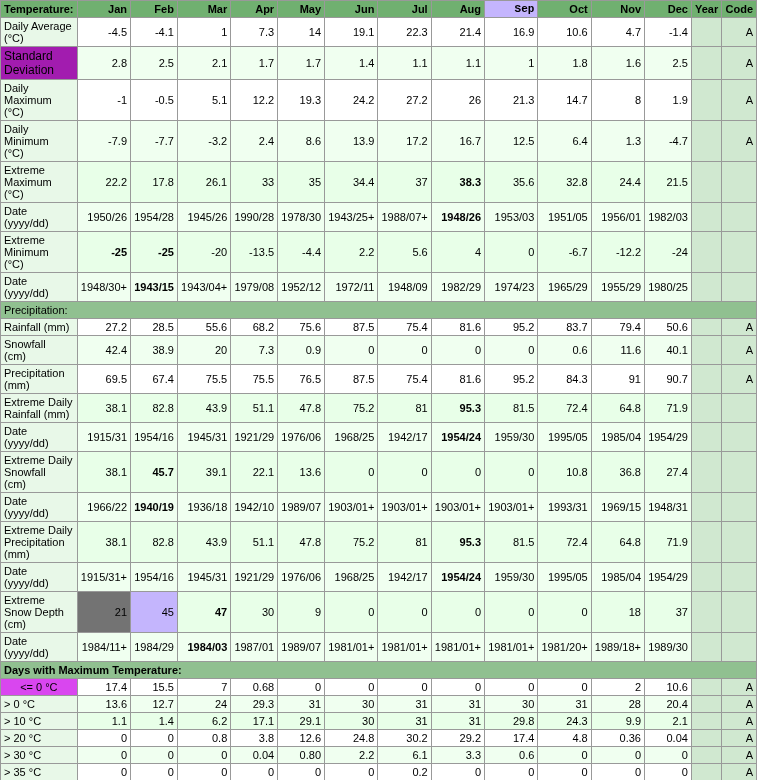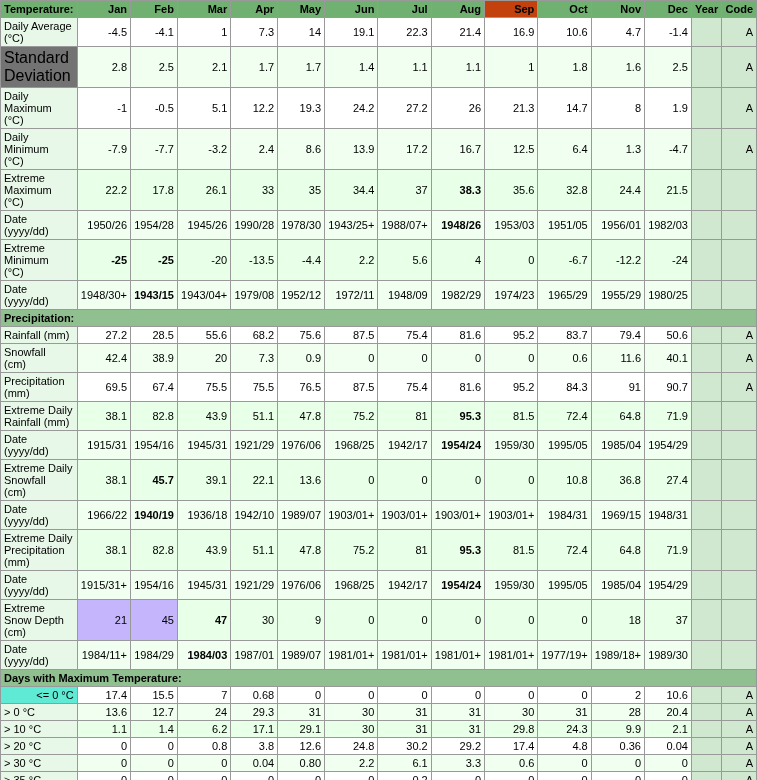--- a/index.html
+++ b/index.html
@@ -21,21 +21,21 @@
     <tr class="header-row">
       <th style="text-align:left; background:#70b070;">Temperature:</th>
       <th style="background:#70b070;">Jan</th>
       <th style="background:#70b070;">Feb</th>
       <th style="background:#70b070;">Mar</th>
       <th style="background:#70b070;">Apr</th>
       <th style="background:#70b070;">May</th>
       <th style="background:#70b070;">Jun</th>
       <th style="background:#70b070;">Jul</th>
       <th style="background:#70b070;">Aug</th>
-      <th style="background:#c2410c;">Sep</th>
+      <th style="background:#c4b5fd;font-family:Liberation Mono, monospace;">Sep</th>
       <th style="background:#70b070;">Oct</th>
       <th style="background:#70b070;">Nov</th>
       <th style="background:#70b070;">Dec</th>
       <th style="background:#70b070;">Year</th>
       <th style="background:#70b070;">Code</th>
     </tr>
   </thead>
   <tbody id="table-body">
   <tr>
         <td class="row-label" style="background: rgb(232, 248, 232); text-align: left; white-space: pre-line; font-size: 11px;">Daily Average
@@ -49,21 +49,21 @@
         <td style="background: rgb(255, 255, 255);">22.3</td>
         <td style="background: rgb(255, 255, 255);">21.4</td>
         <td style="background: rgb(255, 255, 255);">16.9</td>
         <td style="background: rgb(255, 255, 255);">10.6</td>
         <td style="background: rgb(255, 255, 255);">4.7</td>
         <td style="background: rgb(255, 255, 255);">-1.4</td>
         <td style="background: rgb(208, 232, 208);"></td>
         <td style="background: rgb(208, 232, 208);">A</td>
       </tr>
       <tr>
-        <td class="row-label" style="background: #737373; text-align: left; white-space: pre-line; font-size: 16px;">Standard
+        <td class="row-label" style="background: #a21caf; text-align: left; white-space: pre-line; font-size: 12px;">Standard
 Deviation</td>
         <td style="background: rgb(240, 255, 240);">2.8</td>
         <td style="background: rgb(240, 255, 240);">2.5</td>
         <td style="background: rgb(240, 255, 240);">2.1</td>
         <td style="background: rgb(240, 255, 240);">1.7</td>
         <td style="background: rgb(240, 255, 240);">1.7</td>
         <td style="background: rgb(240, 255, 240);">1.4</td>
         <td style="background: rgb(240, 255, 240);">1.1</td>
         <td style="background: rgb(240, 255, 240);">1.1</td>
         <td style="background: rgb(240, 255, 240);">1</td>
@@ -179,21 +179,21 @@
         <td style="background: rgb(240, 255, 240);">1948/09</td>
         <td style="background: rgb(240, 255, 240);">1982/29</td>
         <td style="background: rgb(240, 255, 240);">1974/23</td>
         <td style="background: rgb(240, 255, 240);">1965/29</td>
         <td style="background: rgb(240, 255, 240);">1955/29</td>
         <td style="background: rgb(240, 255, 240);">1980/25</td>
         <td style="background: rgb(208, 232, 208);"></td>
         <td style="background: rgb(208, 232, 208);"></td>
       </tr>
       <tr>
-        <td colspan="15" class="section-label" style="background: rgb(144, 192, 144); font-weight: bold; text-align: left; margin-left: 43px;">Precipitation:</td>
+        <td colspan="15" class="section-label" style="background: rgb(144, 192, 144); font-weight: normal; text-align: left; margin-left: 43px;">Precipitation:</td>
       </tr>
       <tr>
         <td class="row-label" style="background: rgb(232, 248, 232); text-align: left; white-space: pre-line; font-size: 11px;">Rainfall (mm)</td>
         <td style="background: rgb(255, 255, 255);">27.2</td>
         <td style="background: rgb(255, 255, 255);">28.5</td>
         <td style="background: rgb(255, 255, 255);">55.6</td>
         <td style="background: rgb(255, 255, 255);">68.2</td>
         <td style="background: rgb(255, 255, 255);">75.6</td>
         <td style="background: rgb(255, 255, 255);">87.5</td>
         <td style="background: rgb(255, 255, 255);">75.4</td>
@@ -301,21 +301,21 @@
 (yyyy/dd)</td>
         <td style="background: rgb(240, 255, 240);">1966/22</td>
         <td style="background: rgb(240, 255, 240); font-weight: bold;">1940/19</td>
         <td style="background: rgb(240, 255, 240);">1936/18</td>
         <td style="background: rgb(240, 255, 240);">1942/10</td>
         <td style="background: rgb(240, 255, 240);">1989/07</td>
         <td style="background: rgb(240, 255, 240);">1903/01+</td>
         <td style="background: rgb(240, 255, 240);">1903/01+</td>
         <td style="background: rgb(240, 255, 240);">1903/01+</td>
         <td style="background: rgb(240, 255, 240);">1903/01+</td>
-        <td style="background: rgb(240, 255, 240);">1984/31</td>
+        <td style="background: rgb(240, 255, 240);">1993/31</td>
         <td style="background: rgb(240, 255, 240);">1969/15</td>
         <td style="background: rgb(240, 255, 240);">1948/31</td>
         <td style="background: rgb(208, 232, 208);"></td>
         <td style="background: rgb(208, 232, 208);"></td>
       </tr>
       <tr>
         <td class="row-label" style="background: rgb(232, 248, 232); text-align: left; white-space: pre-line; font-size: 11px;">Extreme Daily
 Precipitation
 (mm)</td>
         <td style="background: rgb(232, 255, 232);">38.1</td>
@@ -348,21 +348,21 @@
         <td style="background: rgb(240, 255, 240);">1995/05</td>
         <td style="background: rgb(240, 255, 240);">1985/04</td>
         <td style="background: rgb(240, 255, 240);">1954/29</td>
         <td style="background: rgb(208, 232, 208);"></td>
         <td style="background: rgb(208, 232, 208);"></td>
       </tr>
       <tr>
         <td class="row-label" style="background: rgb(232, 248, 232); text-align: left; white-space: pre-line; font-size: 11px;">Extreme
 Snow Depth
 (cm)</td>
-        <td style="background: #c4b5fd;">21</td>
+        <td style="background: #737373;">21</td>
         <td style="background: #c4b5fd;">45</td>
         <td style="background: rgb(232, 255, 232); font-weight: bold;">47</td>
         <td style="background: rgb(232, 255, 232);">30</td>
         <td style="background: rgb(232, 255, 232);">9</td>
         <td style="background: rgb(232, 255, 232);">0</td>
         <td style="background: rgb(232, 255, 232);">0</td>
         <td style="background: rgb(232, 255, 232);">0</td>
         <td style="background: rgb(232, 255, 232);">0</td>
         <td style="background: rgb(232, 255, 232);">0</td>
         <td style="background: rgb(232, 255, 232);">18</td>
@@ -375,31 +375,31 @@
 (yyyy/dd)</td>
         <td style="background: rgb(240, 255, 240);">1984/11+</td>
         <td style="background: rgb(240, 255, 240);">1984/29</td>
         <td style="background: rgb(240, 255, 240); font-weight: bold;">1984/03</td>
         <td style="background: rgb(240, 255, 240);">1987/01</td>
         <td style="background: rgb(240, 255, 240);">1989/07</td>
         <td style="background: rgb(240, 255, 240);">1981/01+</td>
         <td style="background: rgb(240, 255, 240);">1981/01+</td>
         <td style="background: rgb(240, 255, 240);">1981/01+</td>
         <td style="background: rgb(240, 255, 240);">1981/01+</td>
-        <td style="background: rgb(240, 255, 240);">1977/19+</td>
+        <td style="background: rgb(240, 255, 240);">1981/20+</td>
         <td style="background: rgb(240, 255, 240);">1989/18+</td>
         <td style="background: rgb(240, 255, 240);">1989/30</td>
         <td style="background: rgb(208, 232, 208);"></td>
         <td style="background: rgb(208, 232, 208);"></td>
       </tr>
       <tr>
         <td colspan="15" class="section-label" style="background: rgb(144, 192, 144); font-weight: bold; text-align: left;">Days with Maximum Temperature:</td>
       </tr>
       <tr>
-        <td class="row-label" style="background: #5eead4; text-align: right; white-space: pre-line; font-size: 11px;">&lt;= 0 °C</td>
+        <td class="row-label" style="background: #d946ef; text-align: center; white-space: pre-line; font-size: 11px;">&lt;= 0 °C</td>
         <td style="background: rgb(255, 255, 255);">17.4</td>
         <td style="background: rgb(255, 255, 255);">15.5</td>
         <td style="background: rgb(255, 255, 255);">7</td>
         <td style="background: rgb(255, 255, 255);">0.68</td>
         <td style="background: rgb(255, 255, 255);">0</td>
         <td style="background: rgb(255, 255, 255);">0</td>
         <td style="background: rgb(255, 255, 255);">0</td>
         <td style="background: rgb(255, 255, 255);">0</td>
         <td style="background: rgb(255, 255, 255);">0</td>
         <td style="background: rgb(255, 255, 255);">0</td>

